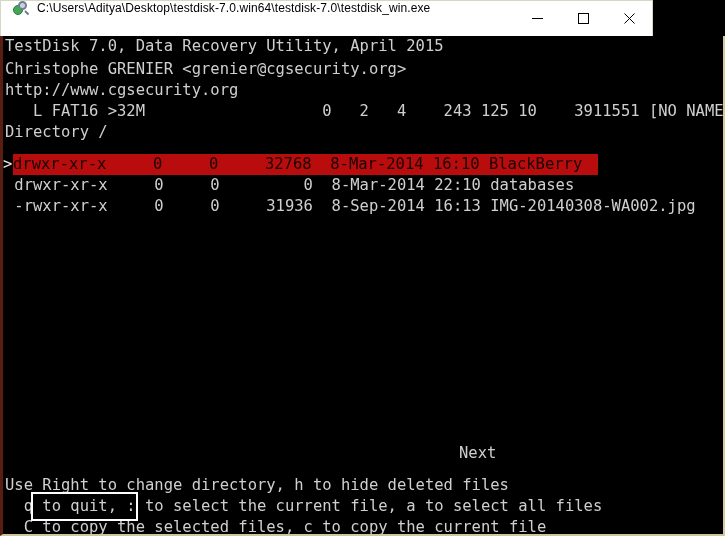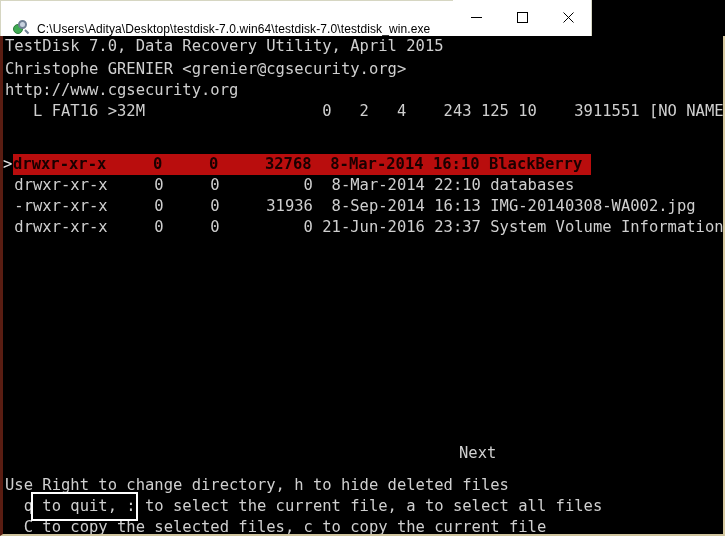--- a/index.html
+++ b/index.html
@@ -13,29 +13,29 @@
     height: 536px;
     overflow: hidden;
     font-family: "DejaVu Sans Mono", monospace;
     background: #000000;
   }
 
   
   #titlebar {
     position: absolute;
     left: 0; top: 0;
-    width: 592px;
+    width: 653px;
     height: 36px;
     background: #ffffff;
     border-top: 1px solid #d6d6c2;
     border-left: 1px solid #d6d6c2;
     border-right: 1px solid #d6d6c2;
     box-sizing: border-box;
     display: flex;
-    align-items: flex-end;
+    align-items: flex-start;
   }
   #title-icon {
     width: 16px;
     height: 16px;
     margin-left: 12px;
     margin-right: 8px;
     position: relative;
     flex: 0 0 auto;
   }
   #title-icon .disk {
@@ -128,22 +128,21 @@
   }
   #sel-cursor {
     color: #e8e8e8;
     background: #000000;
     width: 10px;
     display: inline-block;
   }
   #sel-text {
     background: #b90d0d;
     color: #1a0000;
-    padding-right: 9px;
-    font-weight: bold;
+    padding-right: 16px;
   }
 
   
   #annot-box {
     position: absolute;
     border: 2px solid #ffffff;
     box-sizing: border-box;
     pointer-events: none;
   }
 </style>
@@ -180,30 +179,30 @@
     </div>
   </div>
 
   <div id="console">
     <div id="screen">
 
       <div class="line" style="top:0;">TestDisk 7.0, Data Recovery Utility, April 2015</div>
       <div class="line" style="top:44px;">http://www.cgsecurity.org</div>
       <div class="line" style="top:23px;">Christophe GRENIER &lt;grenier@cgsecurity.org&gt;</div>
       <div class="line" style="top:65px;">   L FAT16 &gt;32M                   0   2   4    243 125 10    3911551 [NO NAME]</div>
+      <div class="line" style="top:86px;">Directory /</div>
 
       
       <div id="sel-row" style="top:118px;">
         <span id="sel-cursor">&gt;</span>
         <span id="sel-text" style="background: rgb(185, 13, 13); color: rgb(26, 0, 0);">drwxr-xr-x     0     0     32768  8-Mar-2014 16:10 BlackBerry</span>
       </div>
 
       <div class="line" style="top:139px;"> drwxr-xr-x     0     0         0  8-Mar-2014 22:10 databases</div>
       <div class="line" style="top:160px;"> -rwxr-xr-x     0     0     31936  8-Sep-2014 16:13 IMG-20140308-WA002.jpg</div>
-      <div class="line" style="top:181px;"> drwxr-xr-x     0     0         0 21-Jun-2016 23:37 System Volume Information</div>
 
       <div class="line" style="top:407px; left:456px;">Next</div>
 
       <div class="line" style="top:439px;">Use Right to change directory, h to hide deleted files</div>
       <div class="line" style="top:460px;">  q to quit, : to select the current file, a to select all files</div>
       <div class="line" style="top:481px;">  C to copy the selected files, c to copy the current file</div>
 
       
       <div id="annot-box" style="left: 28px; top: 456px; width: 107px; height: 29px; border-color: rgb(255, 255, 255);"></div>
 

